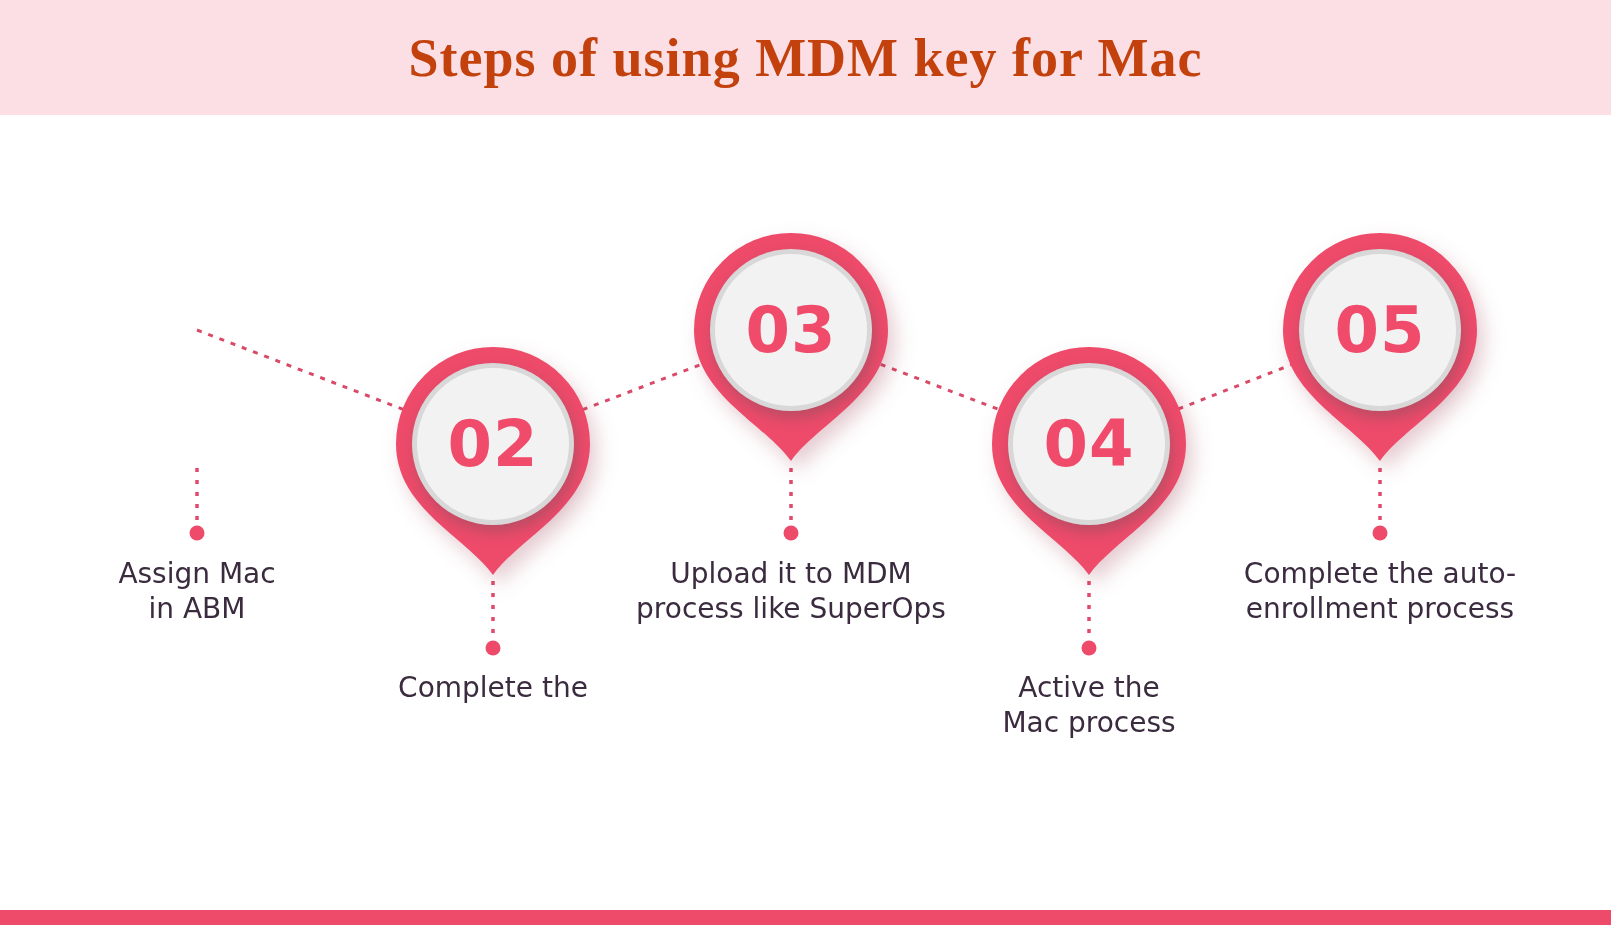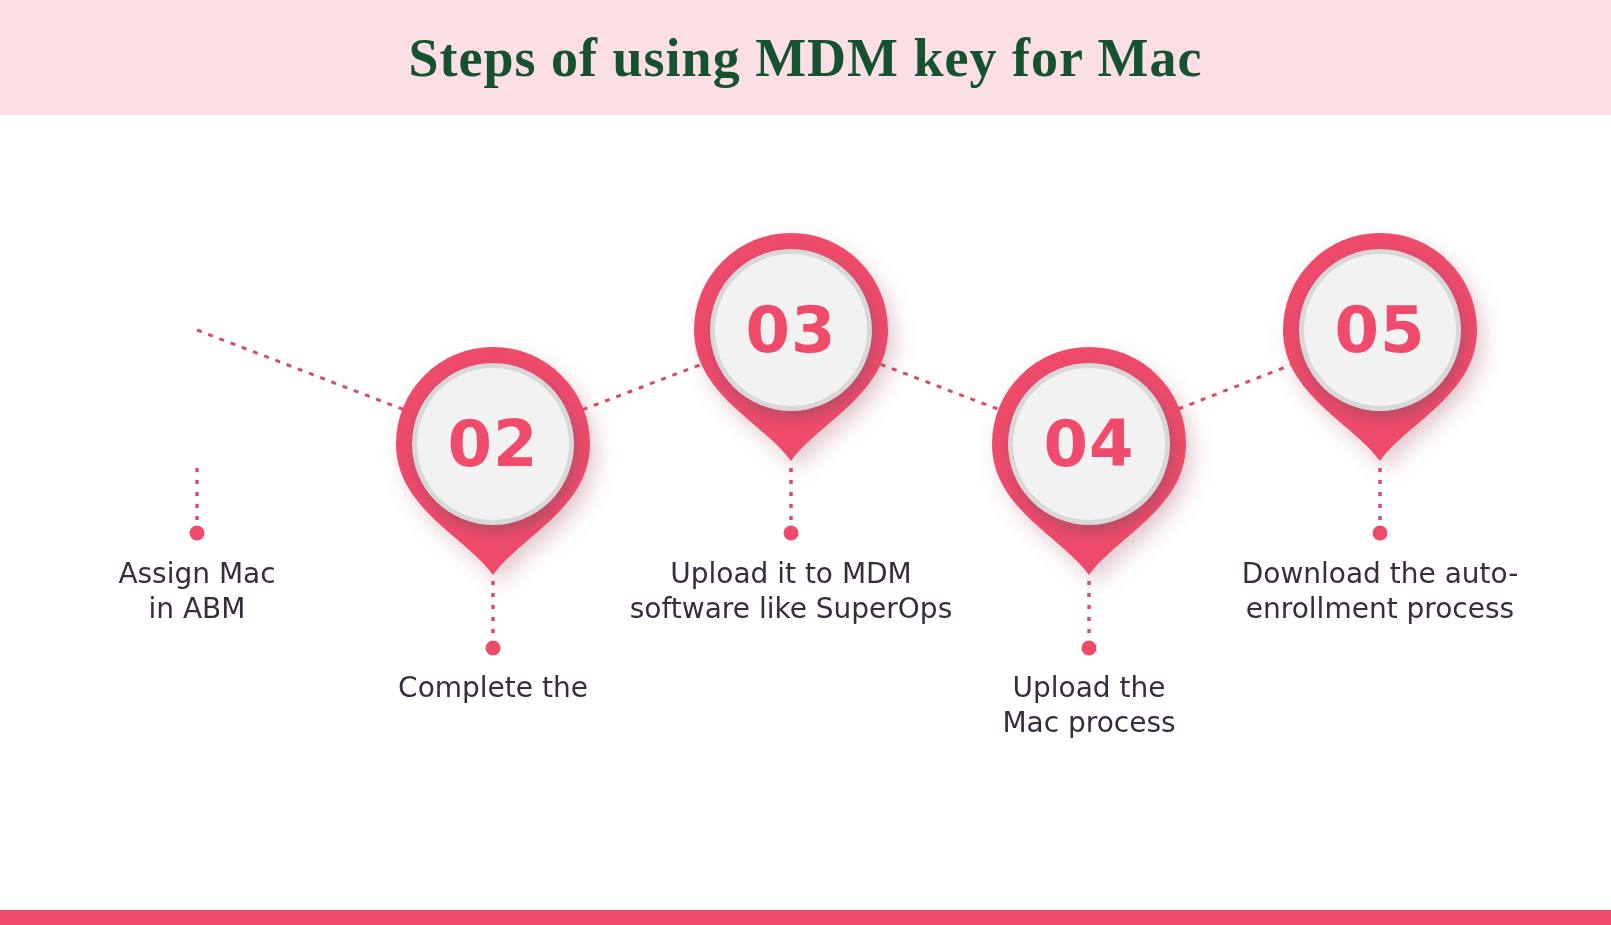--- a/index.html
+++ b/index.html
@@ -10,21 +10,21 @@
   }
   .stage{position:absolute;inset:0;width:1611px;height:925px;}
 
   
   .header{
     position:absolute;left:0;top:0;width:1611px;height:115px;
     background:#fcdfe5;display:flex;align-items:center;justify-content:center;
   }
   .header h1{
     margin:0;font-family:"Liberation Serif","DejaVu Serif",serif;
-    font-weight:bold;font-size:54px;letter-spacing:1px;color:#14532d;
+    font-weight:bold;font-size:54px;letter-spacing:1px;color:#c2410c;
   }
 
   
   .bottom-bar{
     position:absolute;left:0;top:910px;width:1611px;height:15px;background:#ee4a6a;
   }
 
   
   .connector-layer{position:absolute;left:0;top:0;z-index:1;}
 
@@ -118,28 +118,28 @@
     <div>Assign Mac</div>
     <div>in ABM</div>
   </div>
 
   <div class="step-label" style="left:293px;top:670px;">
     <div>Complete the</div>
   </div>
 
   <div class="step-label" style="left:591px;top:556px;">
     <div>Upload it to MDM</div>
-    <div>software like SuperOps</div>
+    <div>process like SuperOps</div>
   </div>
 
   <div class="step-label" style="left:889px;top:670px;">
-    <div>Upload the</div>
+    <div>Active the</div>
     <div>Mac process</div>
   </div>
 
   <div class="step-label" style="left:1180px;top:556px;">
-    <div>Download the auto-</div>
+    <div>Complete the auto-</div>
     <div>enrollment process</div>
   </div>
 
   <div class="bottom-bar"></div>
 
 </div>
 
 </body></html>

